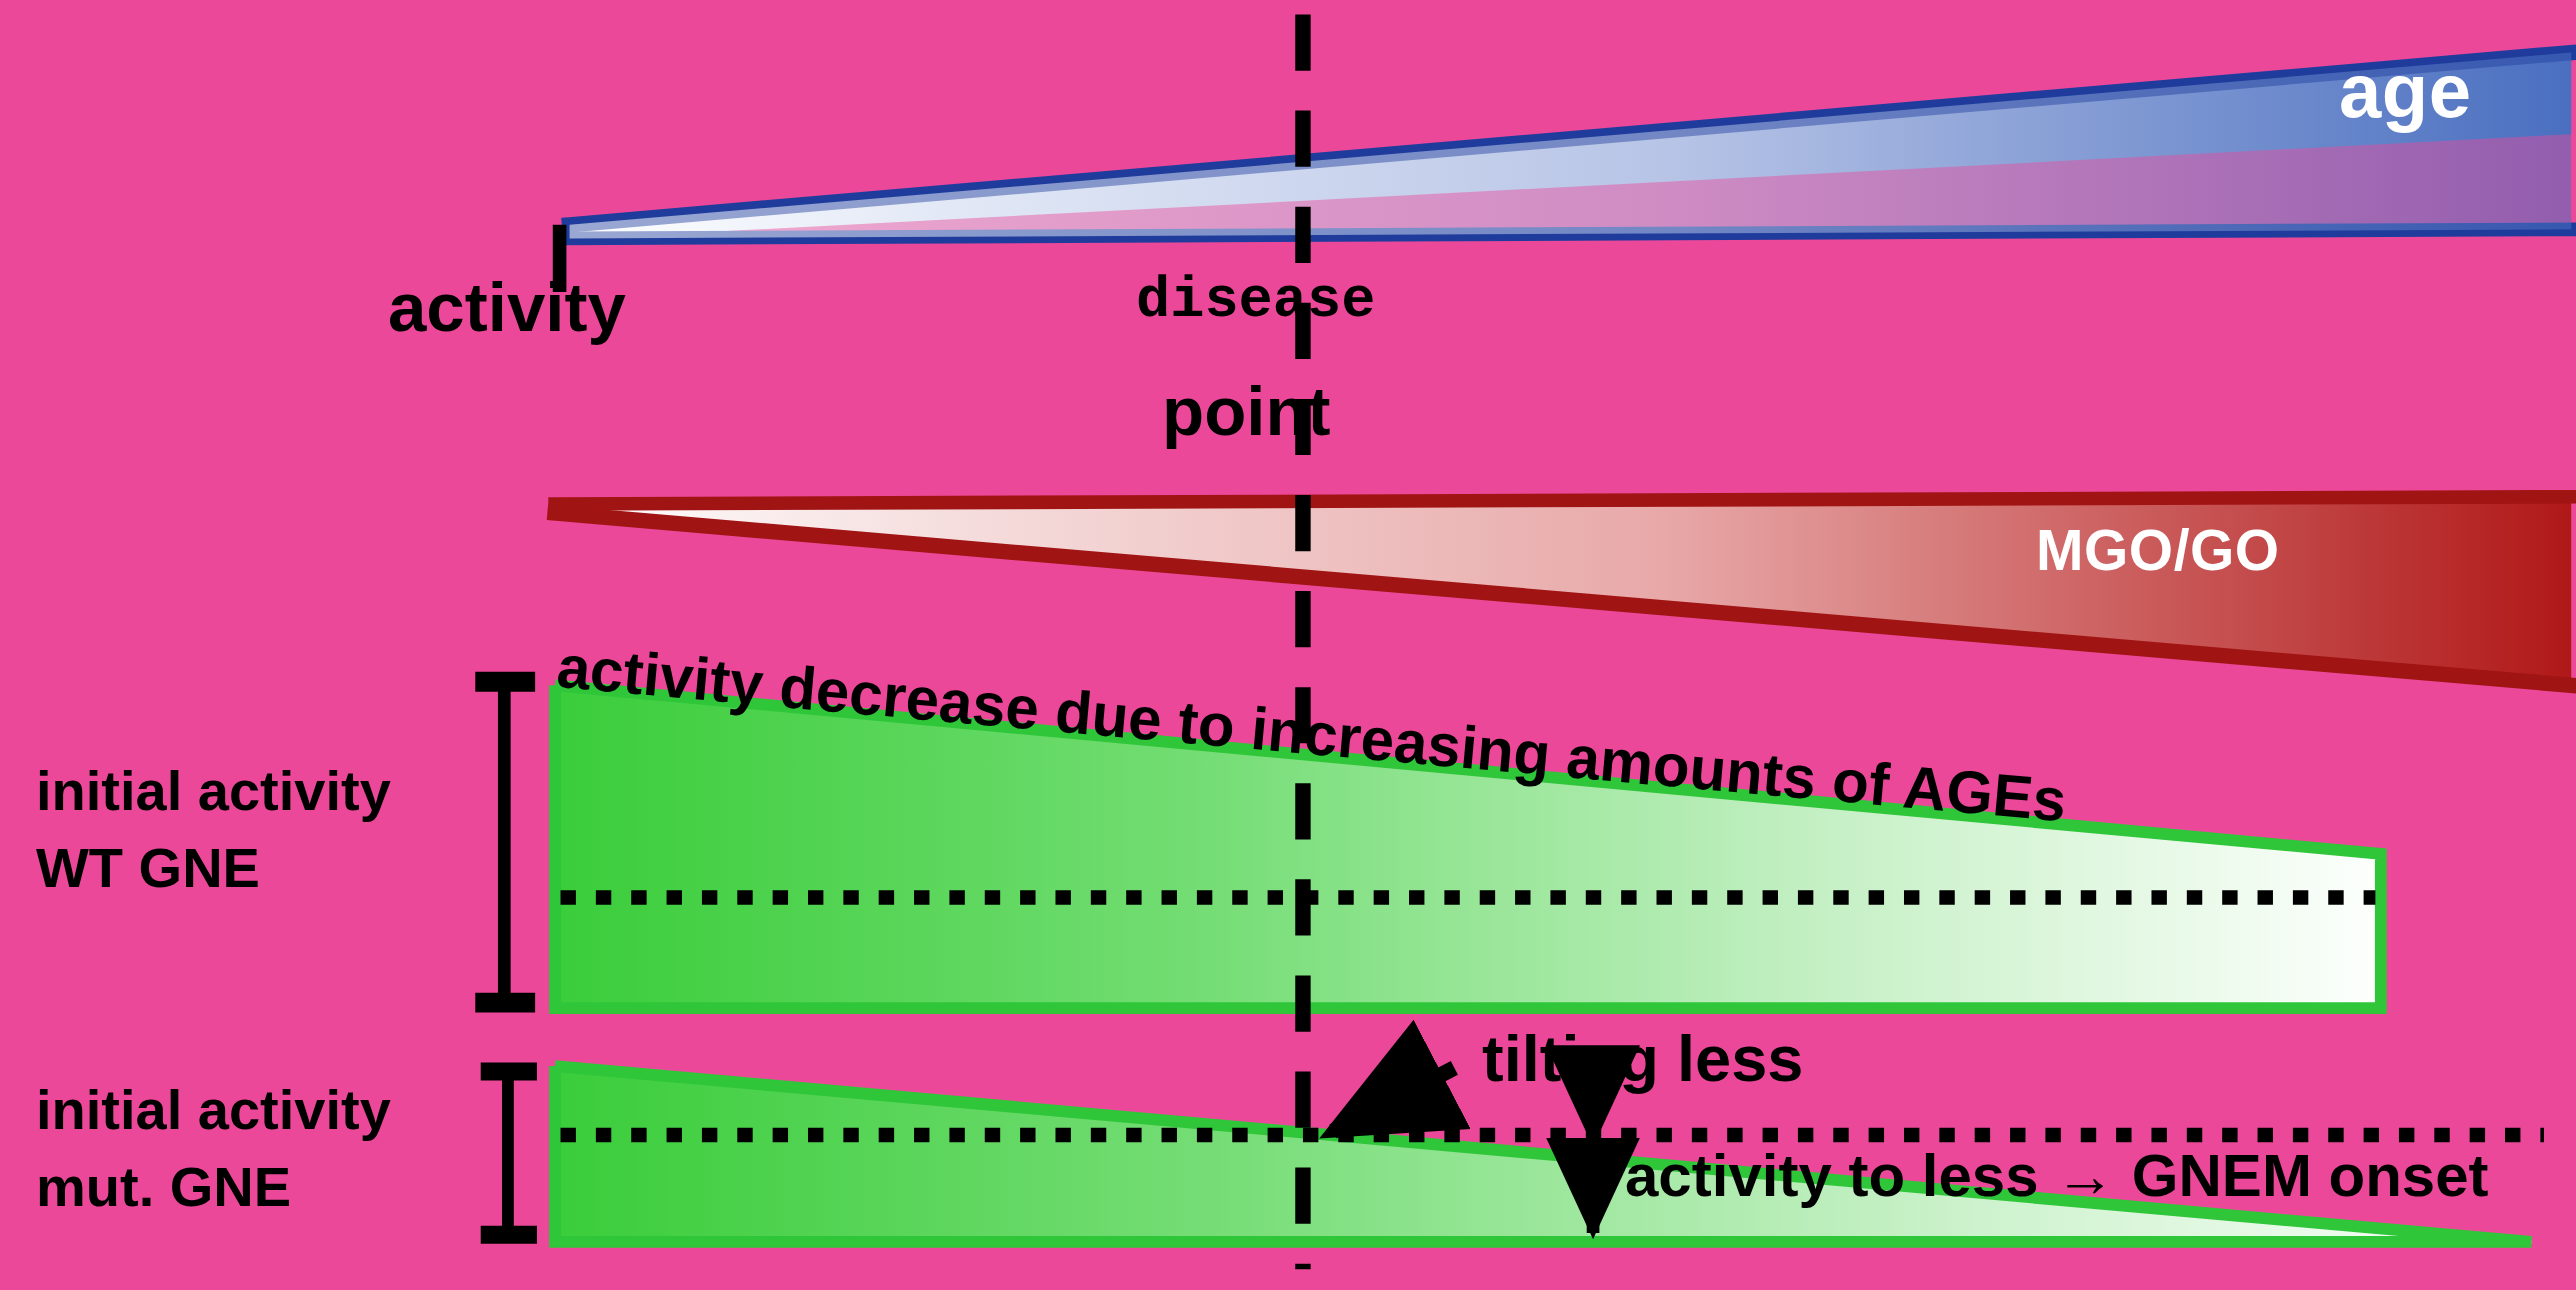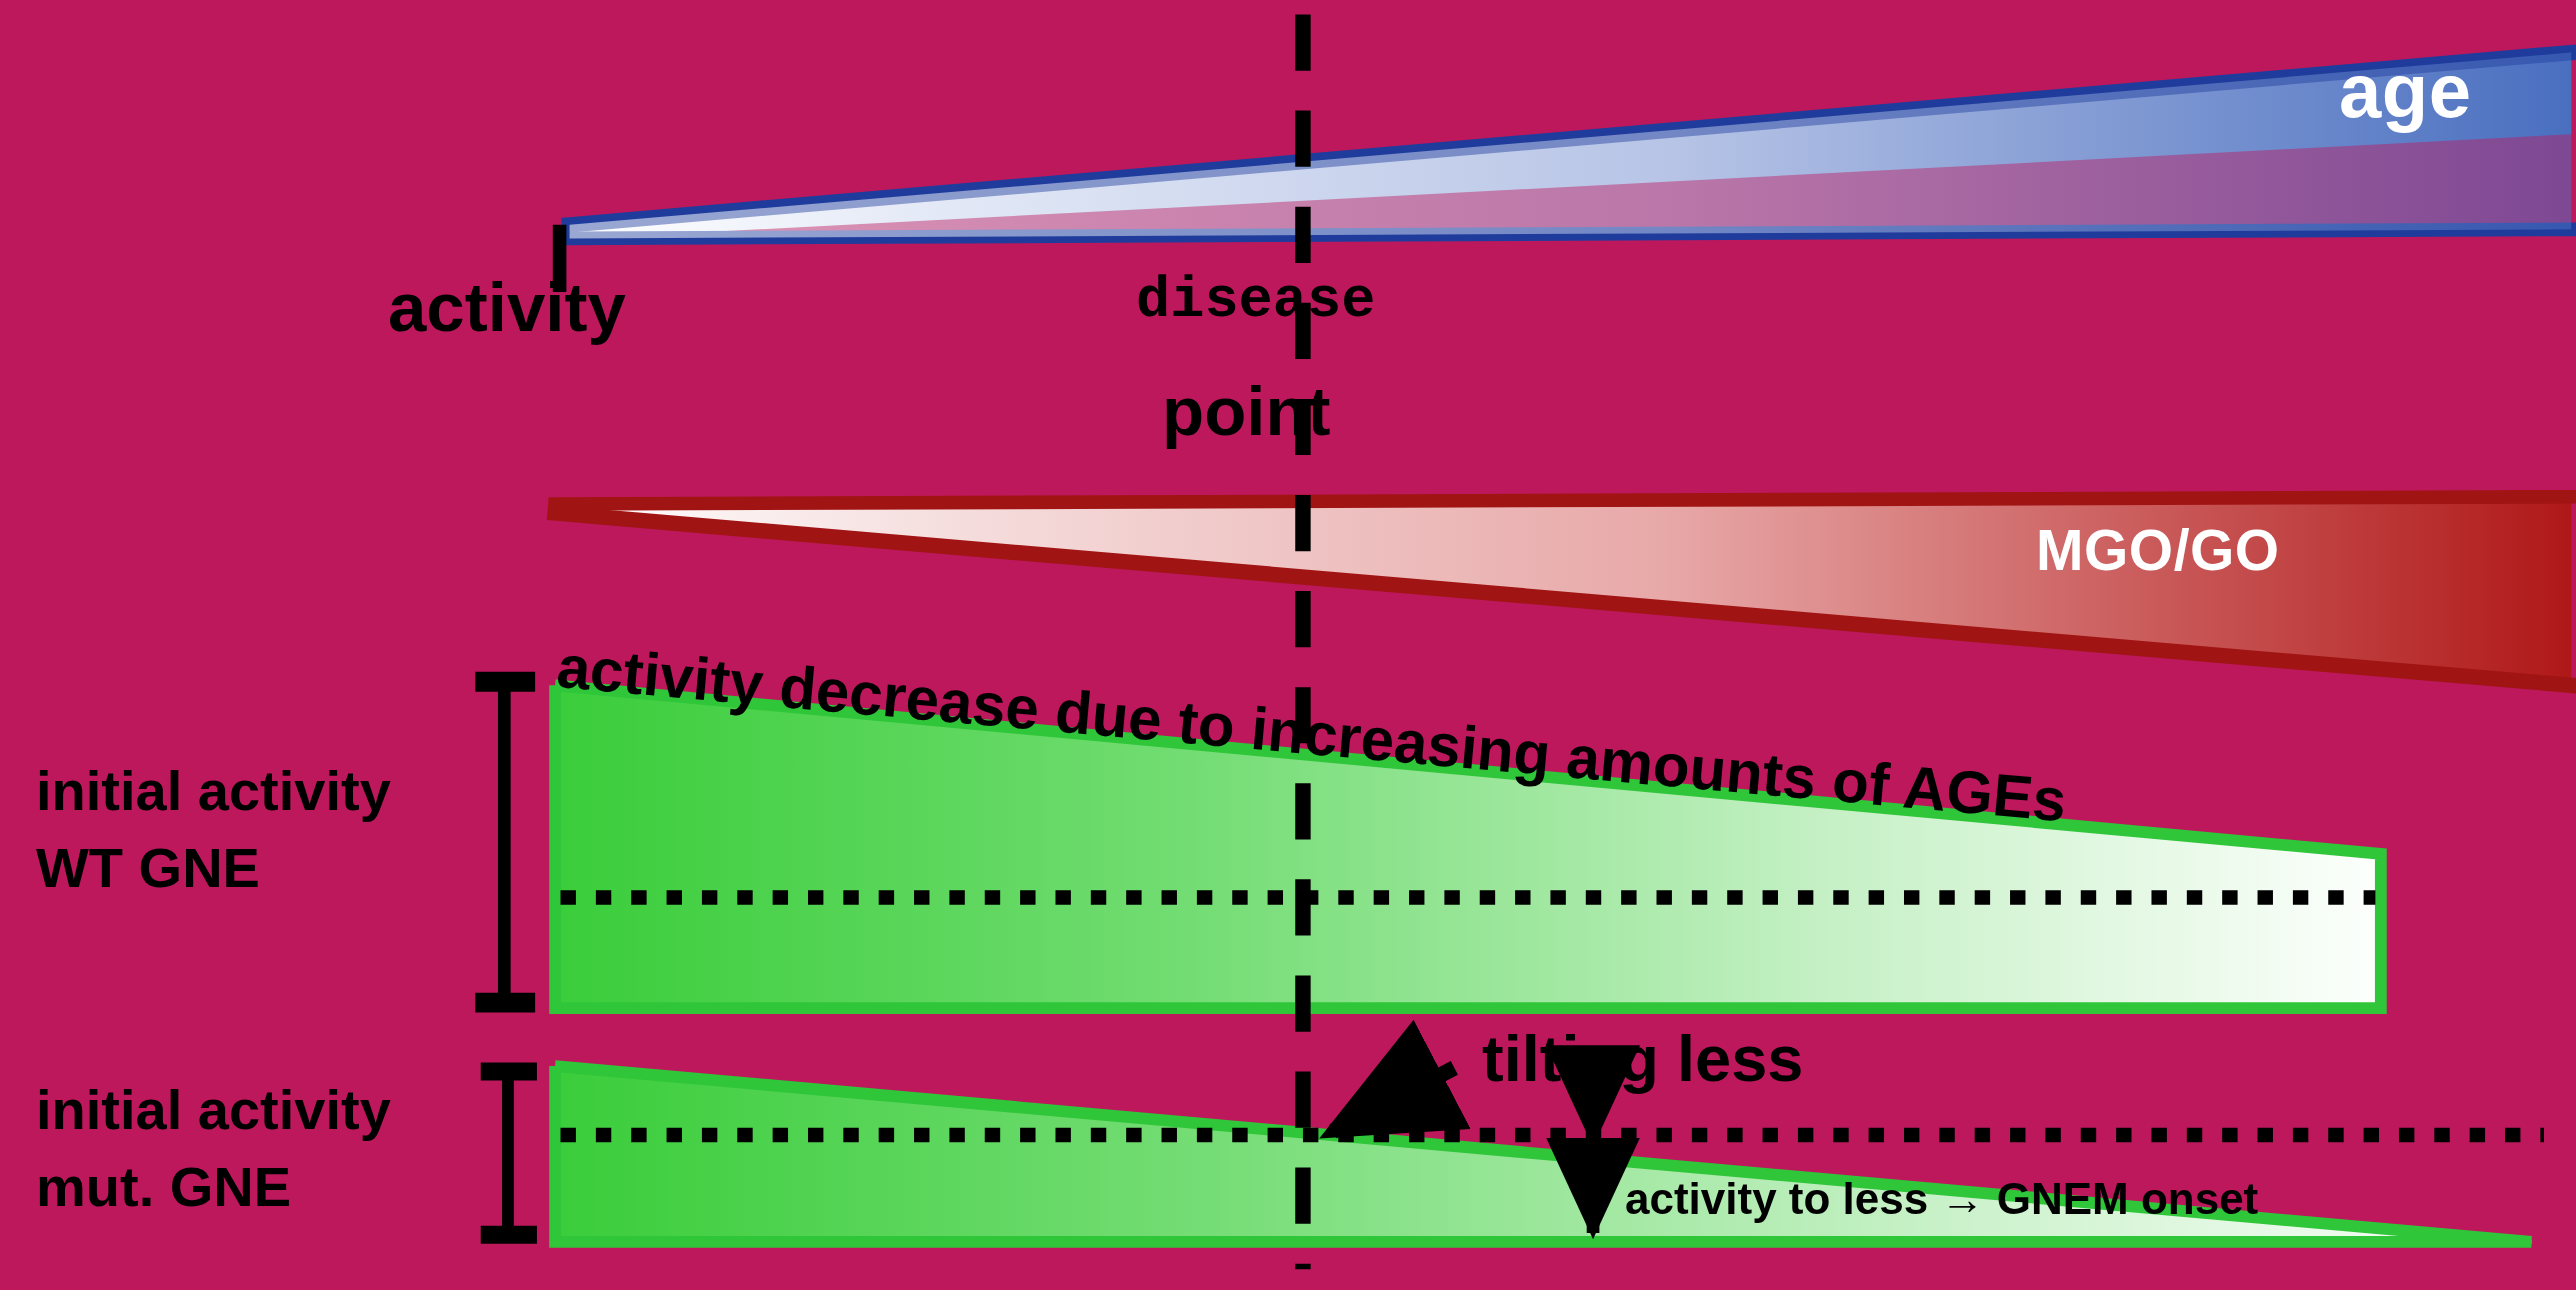--- a/index.html
+++ b/index.html
@@ -1,17 +1,17 @@
 <!DOCTYPE html>
 <html style="font-size:14.5px"><head>
 <meta charset="utf-8">
 <style>
   html,body{margin:0;padding:0;background:#ffffff;}
   body{font-family:"Liberation Sans",sans-serif;}
-  #stage{position:relative;width:2576px;height:1290px;background:#be185d;overflow:hidden;}
+  #stage{position:relative;width:2576px;height:1290px;background:#ec4899;overflow:hidden;}
   svg.layer{position:absolute;left:0;top:0;width:2576px;height:1290px;overflow:visible;}
   .lbl{position:absolute;color:#000;font-weight:700;white-space:pre;line-height:1.05;}
   .lbl-white{color:#ffffff;font-weight:700;white-space:pre;position:absolute;}
   .rot{transform-origin:left top;}
 </style>
 </head>
 <body>
 
 <div id="stage">
 
@@ -112,16 +112,16 @@
   <div class="lbl" style="left:36px;top:762px;font-size:56px;">initial activity</div>
 
   <div class="lbl" style="left:36px;top:839px;font-size:56px;">WT GNE</div>
 
   <div class="lbl" style="left:36px;top:1081px;font-size:56px;">initial activity</div>
 
   <div class="lbl" style="left:36px;top:1158px;font-size:56px;text-align:center;">mut. GNE</div>
 
   <div class="lbl" style="left:1482px;top:1025px;font-size:65px;">tilting less</div>
 
-  <div class="lbl" style="left:1625px;top:1144px;font-size:44px;margin-top:32px;">activity to less → GNEM onset</div>
+  <div class="lbl" style="left:1625px;top:1144px;font-size:60px;">activity to less → GNEM onset</div>
 
 </div>
 
 
 </body></html>

